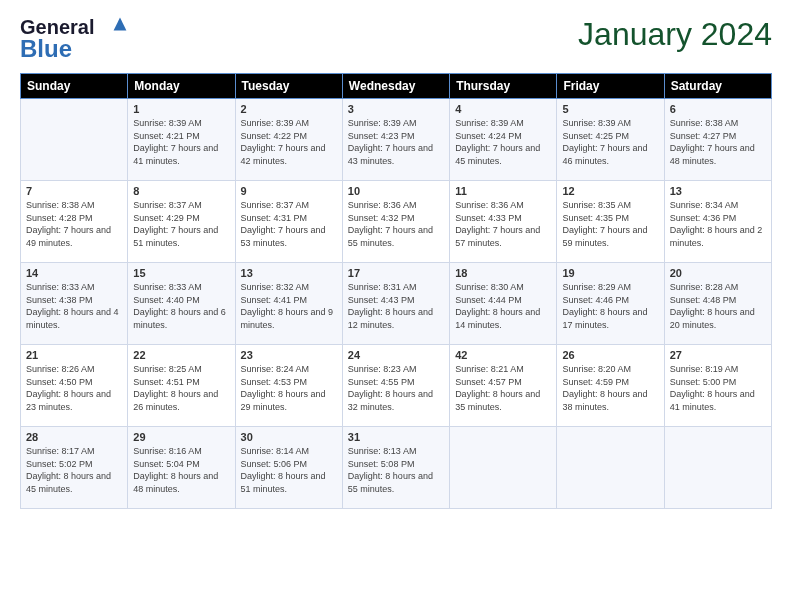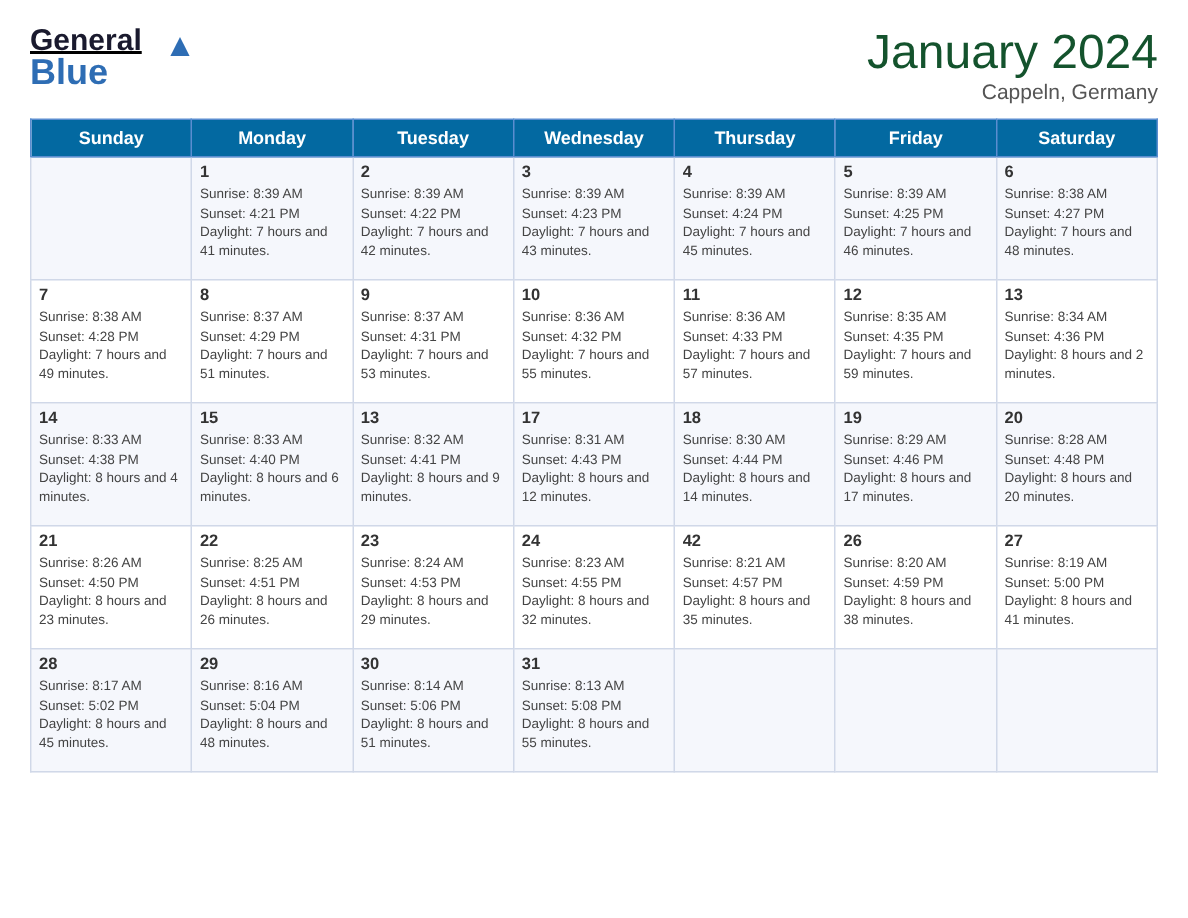--- a/index.html
+++ b/index.html
@@ -20,23 +20,22 @@
       align-items: flex-start;
       margin-bottom: 10px;
     }
     .logo {
       display: flex;
       flex-direction: column;
       align-items: flex-start;
     }
     .logo-text {
       display: flex;
-      align-items: flex-end;
+      align-items: flex-start;
       gap: 16px;
-      text-decoration: underline;
     }
     .logo-icon {
       width: 16px;
       height: 16px;
       margin-left: 2px;
     }
     .title-block {
       text-align: right;
     }
     .month-title {
@@ -47,26 +46,26 @@
     .location {
       font-size: 14px;
       color: #555;
     }
     table {
       width: 100%;
       border-collapse: collapse;
       table-layout: fixed;
     }
     thead tr th {
-      background: #0369a1;
+      background: #000000;
       color: #fff;
       font-size: 12px;
       font-weight: bold;
       padding: 5px 6px;
-      text-align: center;
+      text-align: left;
       border: 1px solid #5a8dd0;
     }
     tbody tr td {
       border: 1px solid #d0d8e8;
       vertical-align: top;
       padding: 4px 5px;
       font-size: 9.5px;
       color: #333;
       height: 82px;
       background: #fff;
@@ -99,21 +98,20 @@
       <div class="logo-text">
         <span style="font-size:20px;font-weight:bold;color:#1a1a2e;">General</span>
         <svg class="logo-icon" viewBox="0 0 20 20">
           <polygon points="10,2 18,18 2,18" fill="#2e6db4"></polygon>
         </svg>
       </div>
       <span style="font-size:24px;font-weight:bold;color:#2e6db4;margin-top:-4px;">Blue</span>
     </div>
     <div class="title-block">
       <div class="month-title">January 2024</div>
-      <div class="location">Cappeln, Germany</div>
     </div>
   </div>
 
   <table>
     <thead>
       <tr>
       <th>Sunday</th>
           <th>Monday</th>
           <th>Tuesday</th>
           <th>Wednesday</th>

